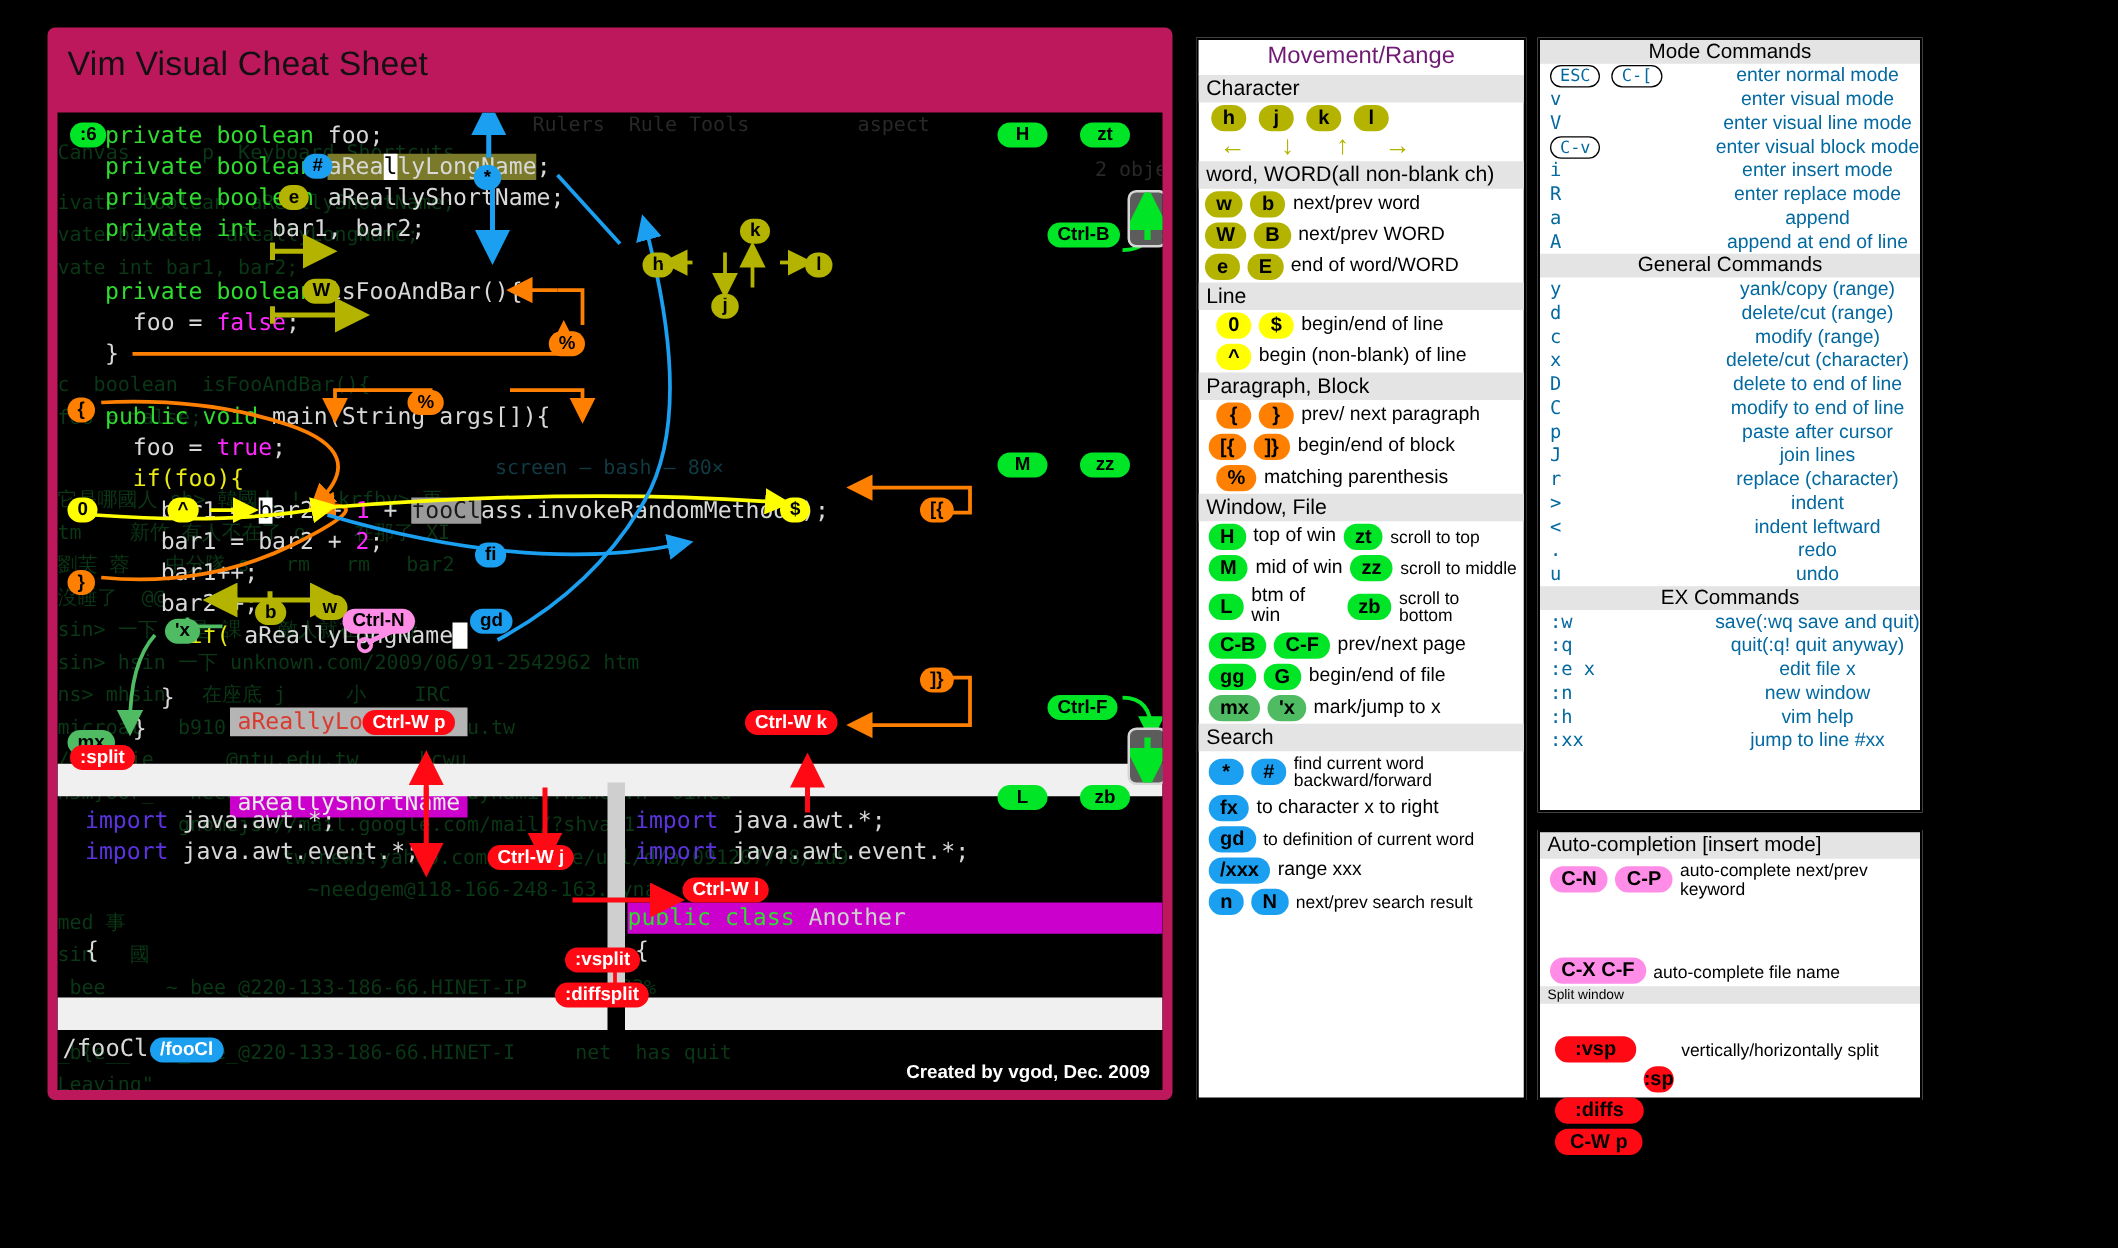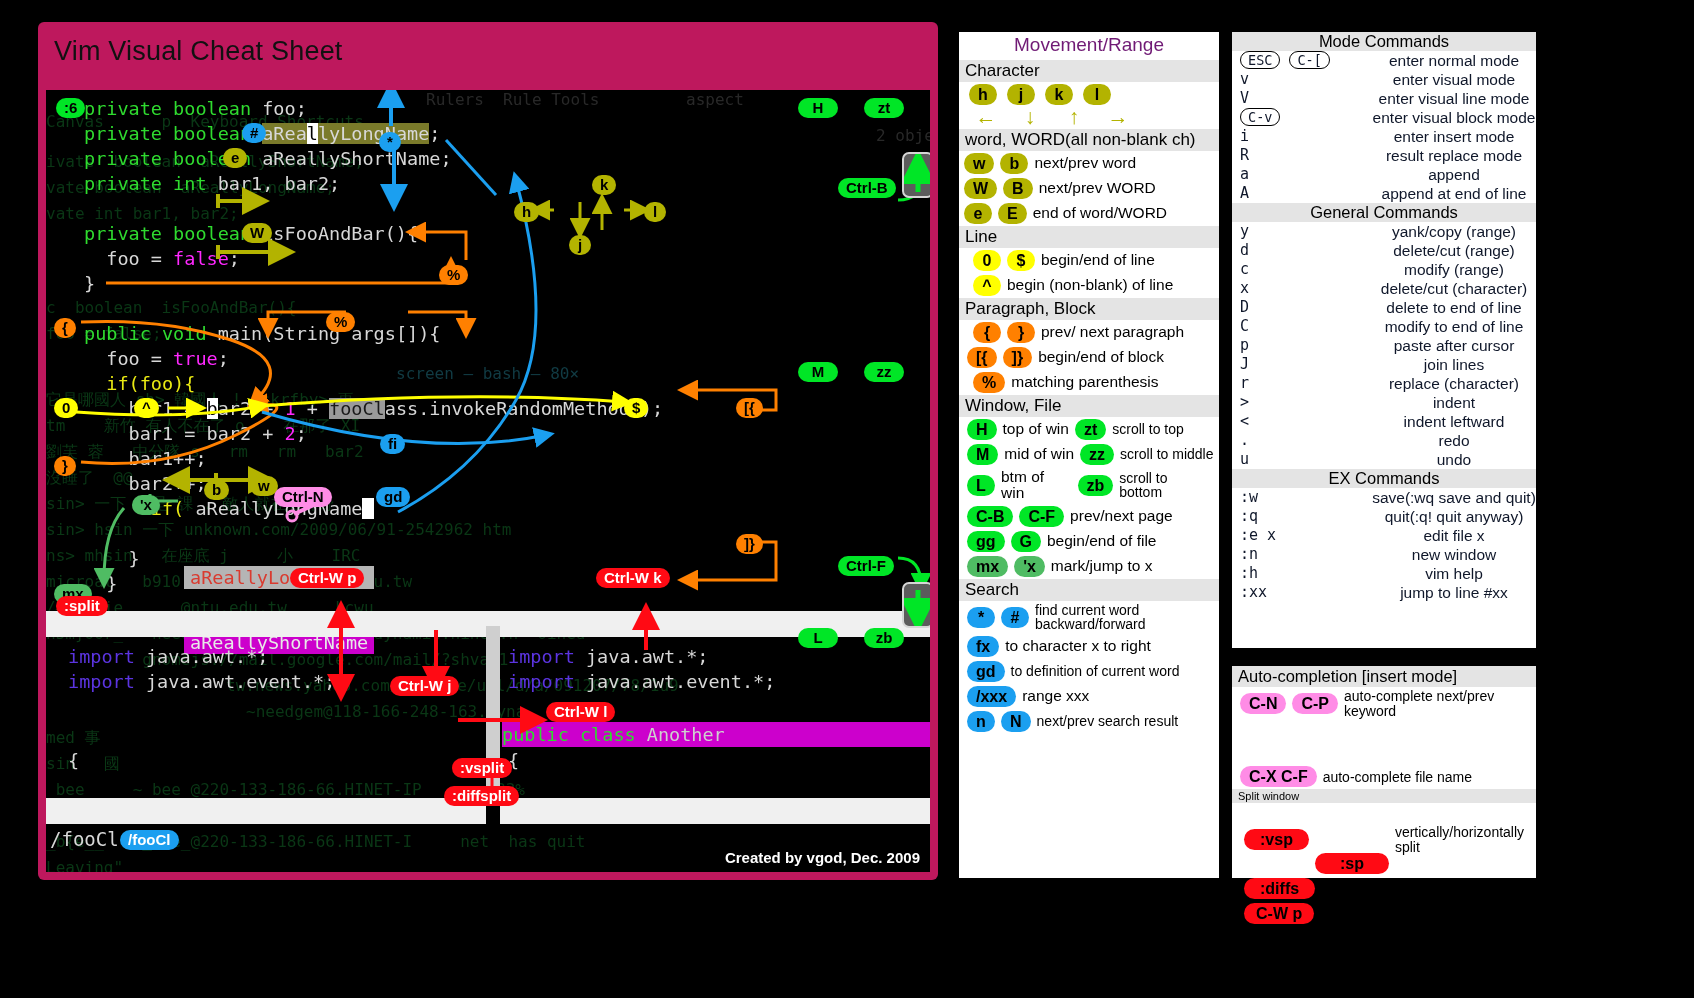--- a/index.html
+++ b/index.html
@@ -107,21 +107,21 @@
   }
   .kp.w28 { min-width:28px; }
   .desc { font-size:15.5px; color:#000; line-height:1.05; }
   .desc.sm { font-size:14px; }
 
   
   .arrows { display:flex; gap:6px; padding:0 5px 2px 5px; }
   .arrows div { width:34px; text-align:center; color:#b3b300; font-size:21px; line-height:20px; }
 
   
-  .trow { display:flex; font-size:15.5px; line-height:19px; color:#0f172a; }
+  .trow { display:flex; font-size:15.5px; line-height:19px; color:#0369a1; }
   .trow .k { width:86px; padding-left:8px; font-family:"DejaVu Sans Mono","Liberation Mono",monospace; font-size:15px;}
   .trow .d { flex:1;text-align:center; }
   .oval {
     display:inline-block; border:1.5px solid #000; border-radius:10px;
     padding:0 7px; font-family:"DejaVu Sans Mono","Liberation Mono",monospace;
     font-size:13.5px; line-height:16px;
   }
   .sechdr { background:#e4e4e4; text-align:center; font-size:16.5px; color:#000; }
 
   .credit {
@@ -507,21 +507,21 @@
   <div class="trow">
       <div class="k" style="width:140px;"><span class="oval">C-v</span></div>
       <div class="d">enter visual block mode</div>
     </div>
   <div class="trow">
       <div class="k" style="width:140px;">i</div>
       <div class="d">enter insert mode</div>
     </div>
   <div class="trow">
       <div class="k" style="width:140px;">R</div>
-      <div class="d">result replace mode</div>
+      <div class="d">enter replace mode</div>
     </div>
   <div class="trow">
       <div class="k" style="width:140px;">a</div>
       <div class="d">append</div>
     </div>
   <div class="trow">
       <div class="k" style="width:140px;">A</div>
       <div class="d">append at end of line</div>
     </div>
 
@@ -614,21 +614,21 @@
     <span class="desc sm">auto-complete next/prev keyword</span>
   </div>
   <div class="row" style="padding-left:8px;margin-top:44px;">
     <span class="kp p-pink">C-X C-F</span>
     <span class="desc sm">auto-complete file name</span>
   </div>
 
   <div class="sec" style="font-size:11px;">Split window</div>
   <div class="row" style="padding-left:12px;">
     <span class="kp p-red" style="padding:1px 16px;">:vsp</span>
-    <span class="kp p-red" style="padding:1px 25px;margin-top:48px;">:sp</span>
+    <span class="kp p-red" style="padding:1px 0;margin-top:48px;">:sp</span>
     <span class="desc sm">vertically/horizontally split</span>
   </div>
   <div class="row" style="padding-left:12px;">
     <span class="kp p-red" style="padding:1px 16px;">:diffs</span>
     <span class="desc">split and diff</span>
   </div>
   <div class="row" style="padding-left:12px;">
     <span class="kp p-red" style="padding:1px 12px;">C-W p</span>
     <span class="desc">to last accessed window</span>
   </div>

